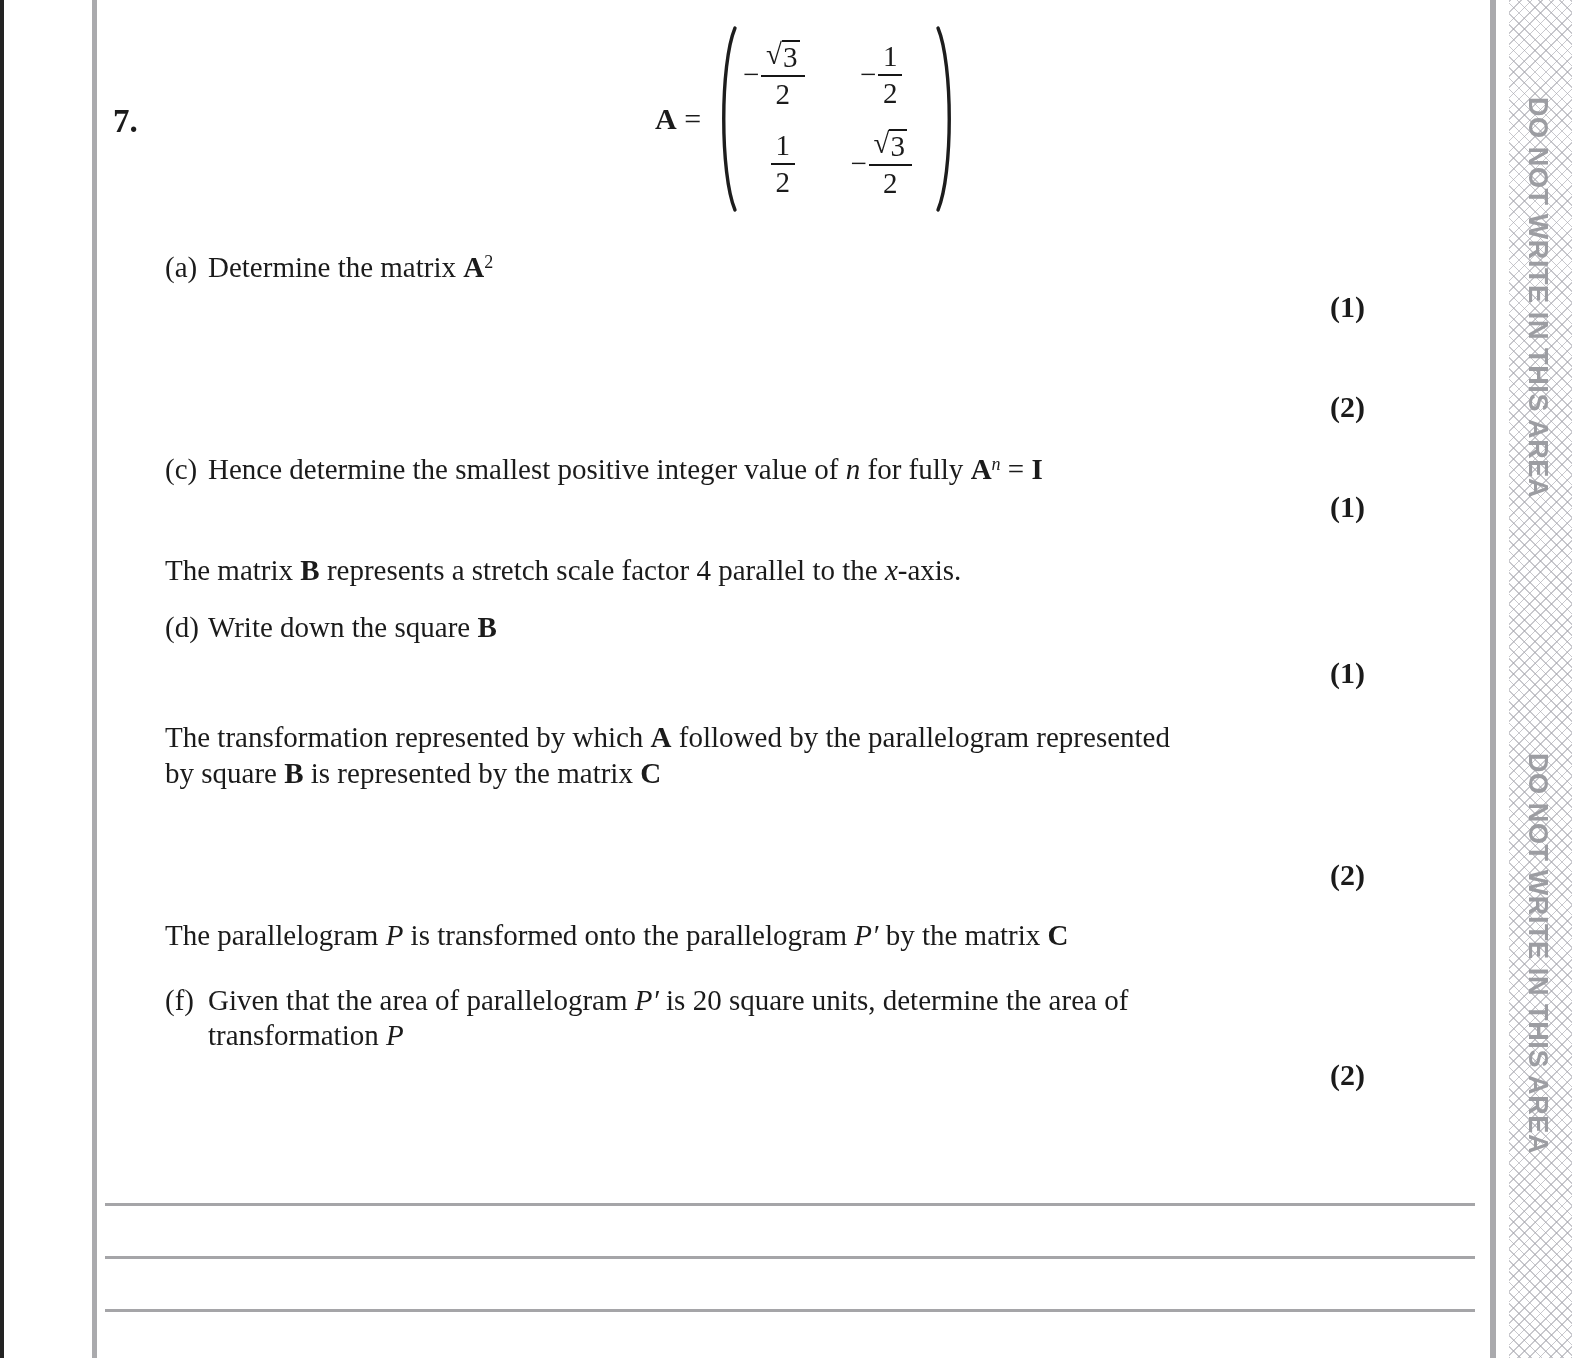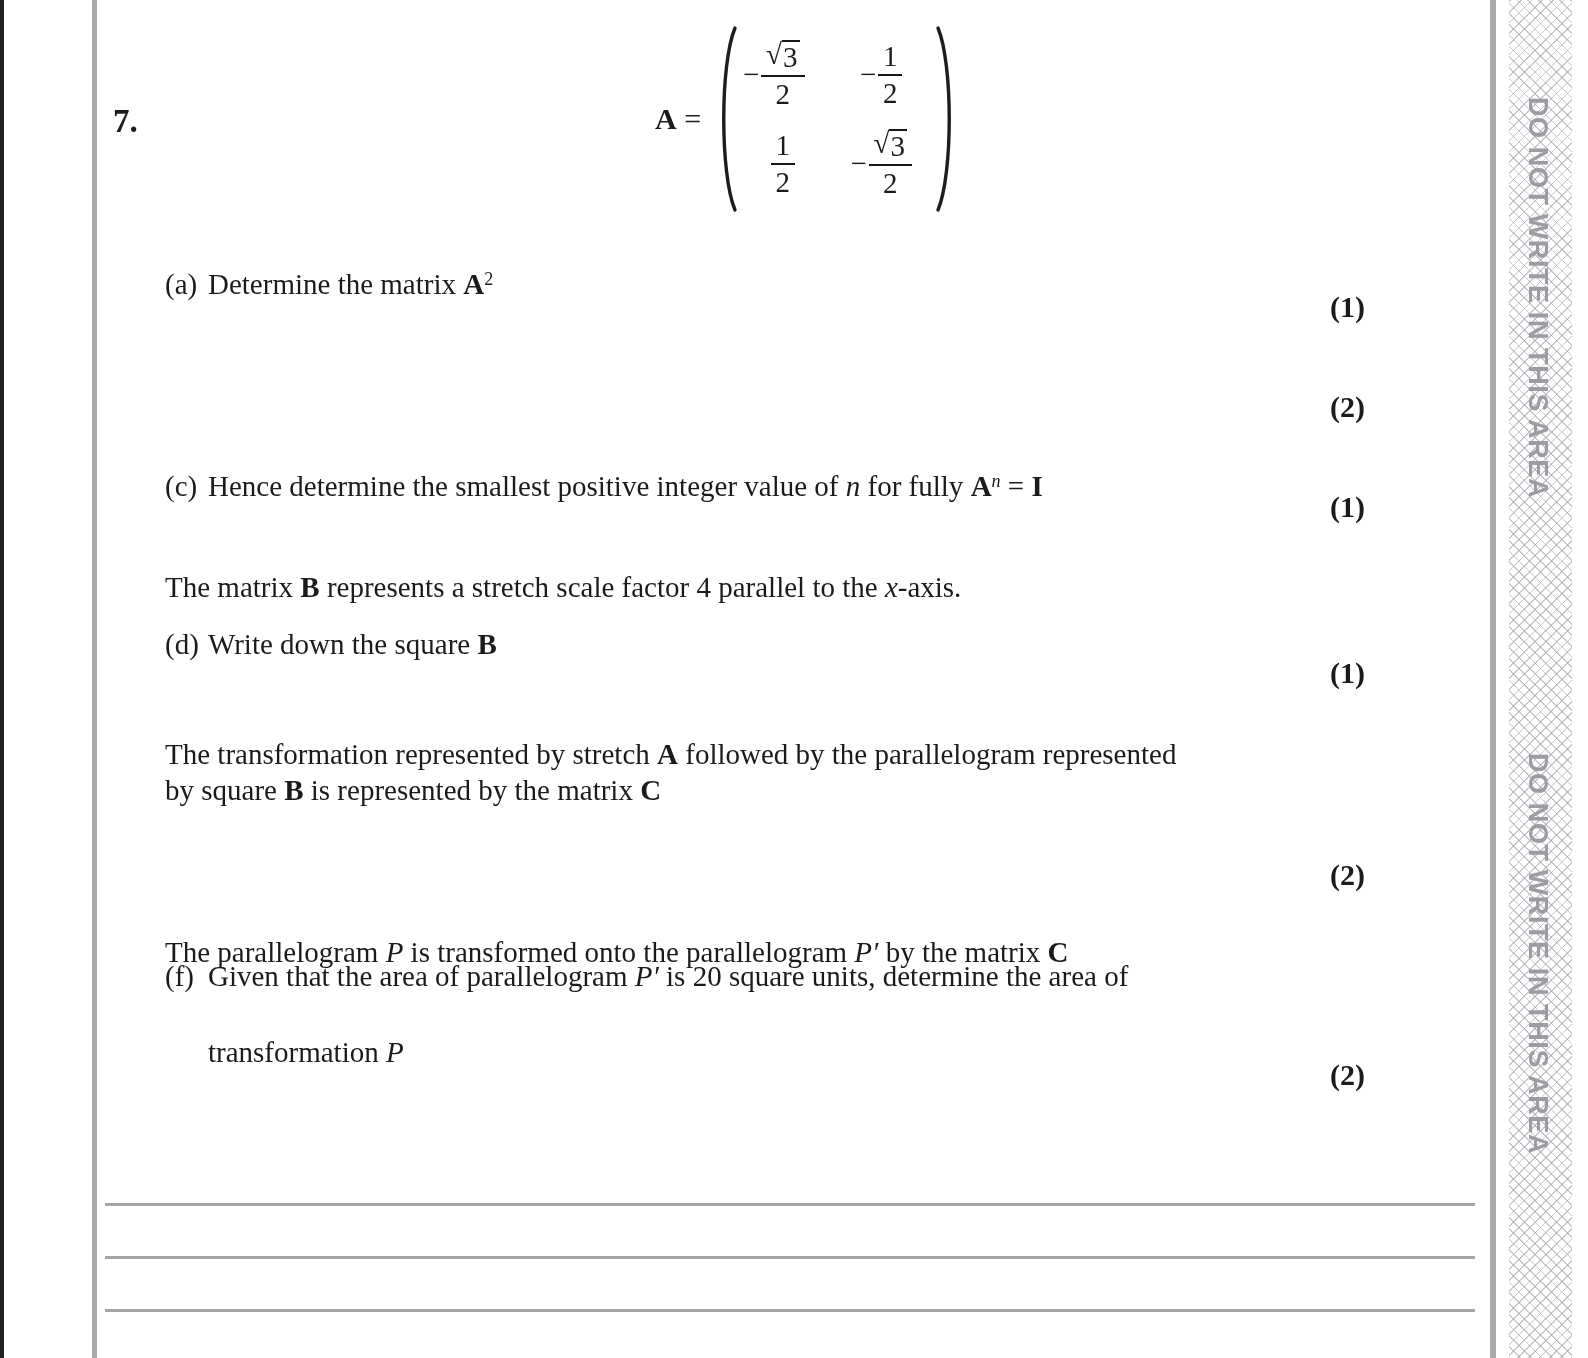--- a/index.html
+++ b/index.html
@@ -20,21 +20,21 @@
       repeating-linear-gradient(-45deg, rgba(164,164,172,.60) 0px, rgba(164,164,172,.60) 1.2px, transparent 1.2px, transparent 7.6px);
   }
   .margin-warning{
     position:absolute;left:1522px;
     writing-mode:vertical-rl;
     font-family:"Liberation Sans", sans-serif;
     font-weight:bold;font-size:27px;letter-spacing:.6px;
     color:#9c9da2;white-space:nowrap;
   }
   
-  .line{position:absolute;left:165px;font-size:29px;line-height:34px;white-space:nowrap;margin-top:17px;}
+  .line{position:absolute;left:165px;font-size:29px;line-height:34px;white-space:nowrap;}
   .plabel{display:inline-block;width:43px;}
   .mbold{font-weight:bold;}
   .ival{font-style:italic;}
   sup.sp{font-size:18px;line-height:0;vertical-align:9px;}
   .marks{
     position:absolute;left:1270px;width:95px;text-align:right;
     font-size:30px;font-weight:bold;white-space:nowrap;
   }
   .qnum{position:absolute;left:113px;top:103px;font-size:33px;font-weight:bold;}
   
@@ -140,28 +140,28 @@
   <div class="marks" style="top:390px">(2)</div>
 
   <div class="line" style="top:452px"><span class="plabel">(c)</span><span>Hence determine the smallest positive integer value of </span><span class="ival">n</span><span> for fully </span><span class="mbold">A</span><sup class="sp ival">n</sup><span> = </span><span class="mbold">I</span></div>
   <div class="marks" style="top:490px">(1)</div>
 
   <div class="line" style="top:553px"><span>The matrix </span><span class="mbold">B</span><span> represents a stretch scale factor 4 parallel to the </span><span class="ival">x</span><span>-axis.</span></div>
 
   <div class="line" style="top:610px"><span class="plabel">(d)</span><span>Write down the square </span><span class="mbold">B</span></div>
   <div class="marks" style="top:656px">(1)</div>
 
-  <div class="line" style="top:720px"><span>The transformation represented by stretch </span><span class="mbold">A</span><span> followed by the parallelogram represented</span></div>
+  <div class="line" style="top:720px"><span>The transformation represented by which </span><span class="mbold">A</span><span> followed by the parallelogram represented</span></div>
   <div class="line" style="top:756px"><span>by square </span><span class="mbold">B</span><span> is represented by the matrix </span><span class="mbold">C</span></div>
 
   <div class="marks" style="top:858px">(2)</div>
 
   <div class="line" style="top:918px"><span>The parallelogram </span><span class="ival">P</span><span> is transformed onto the parallelogram </span><span class="ival">P′</span><span> by the matrix </span><span class="mbold">C</span></div>
 
-  <div class="line" style="top:942px"><span class="plabel">(f)</span><span>Given that the area of parallelogram </span><span class="ival">P′</span><span> is 20 square units, determine the area of</span></div>
+  <div class="line" style="top:983px"><span class="plabel">(f)</span><span>Given that the area of parallelogram </span><span class="ival">P′</span><span> is 20 square units, determine the area of</span></div>
   <div class="line" style="top:1018px;left:208px"><span>transformation </span><span class="ival">P</span></div>
   <div class="marks" style="top:1058px">(2)</div>
 
   <div class="answer-line" style="top:1203px"></div>
   <div class="answer-line" style="top:1256px"></div>
   <div class="answer-line" style="top:1309px"></div>
 
 </div>
 
 </body></html>

